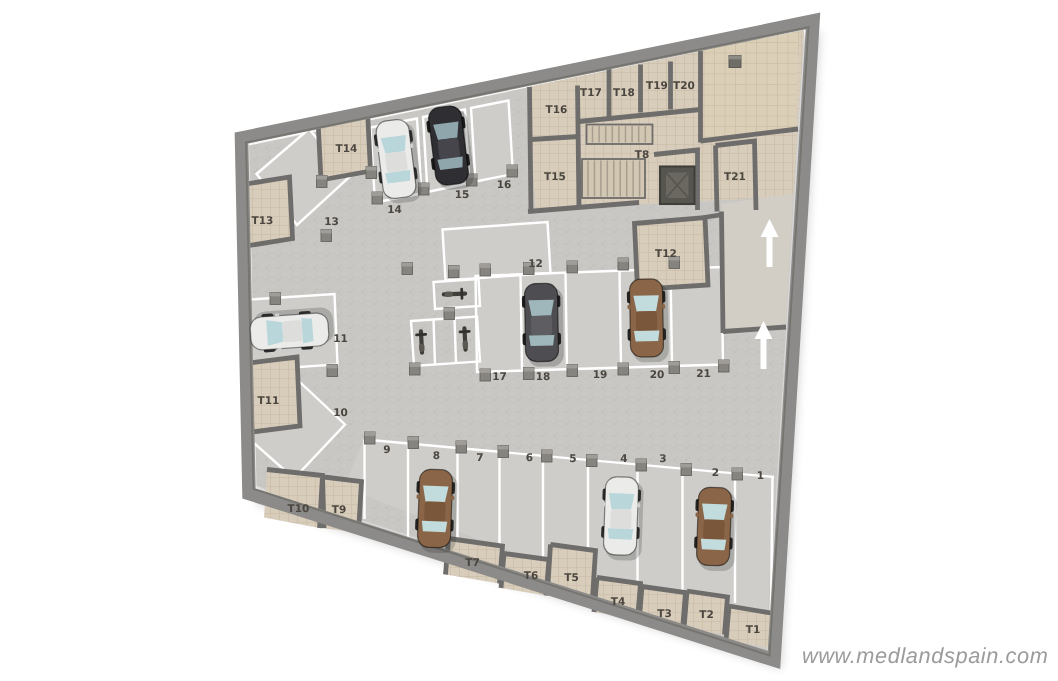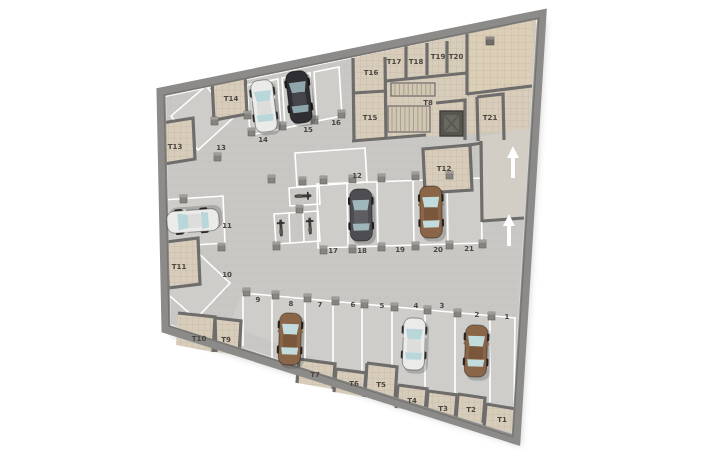--- a/index.html
+++ b/index.html
@@ -313,13 +313,14 @@
     <text class="lbl" x="370" y="120">T15</text>
     <text class="lbl" x="371" y="75">T16</text>
     <text class="lbl" x="394" y="64">T17</text>
     <text class="lbl" x="416" y="64">T18</text>
     <text class="lbl" x="438" y="59">T19</text>
     <text class="lbl" x="456" y="59">T20</text>
     <text class="lbl" x="490" y="120">T21</text>
   </g>
 </svg>
 
+<div class="watermark">www.medlandspain.com</div>
 </div>
 
 </body></html>

